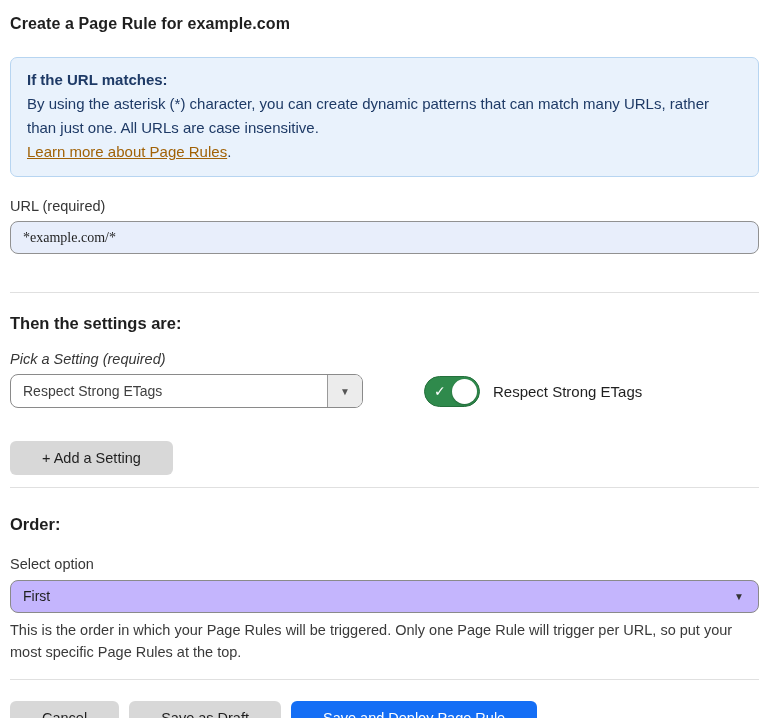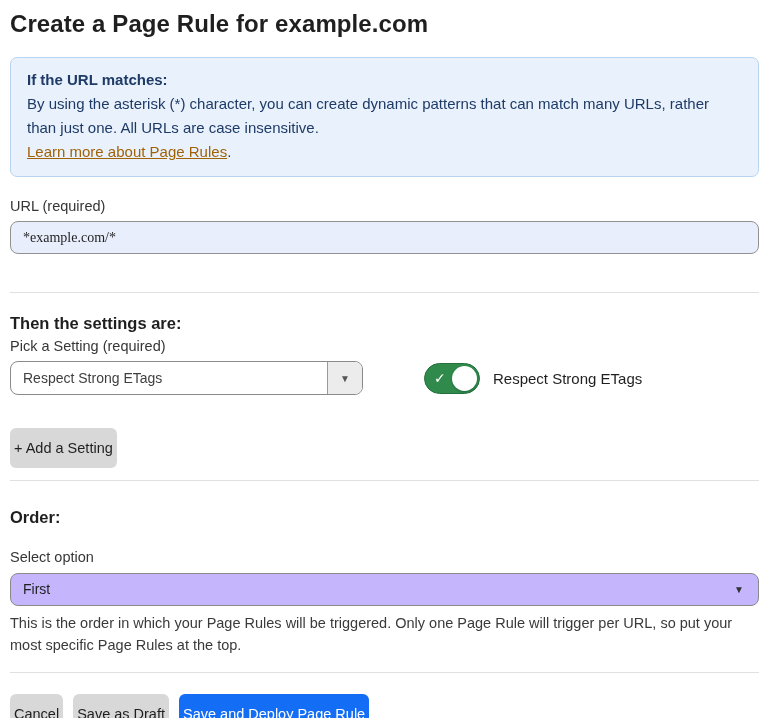--- a/index.html
+++ b/index.html
@@ -7,21 +7,21 @@
   body {
     width: 769px;
     height: 718px;
     font-family: "Liberation Sans", "DejaVu Sans", sans-serif;
     color: #222;
     overflow: hidden;
   }
   .container { padding: 12px 10px 16px 10px; }
 
   .page-title {
-    font-size: 24px;
+    font-size: 16px;
     font-weight: 700;
     color: #1f1f1f;
     line-height: 24px;
     letter-spacing: .1px;
   }
 
   
   .info-box {
     margin-top: 21px;
     background: #e9f2fc;
@@ -71,21 +71,21 @@
   .divider-2 { margin-top: 12px; }
   .divider-3 { margin-top: 16px; }
 
   .section-heading {
     font-size: 16.5px;
     font-weight: 700;
     color: #1f1f1f;
     line-height: 20px;
   }
   .settings-heading { margin-top: 20px; }
-  .pick-label { margin-top: 4px; }
+  .pick-label { margin-top: 17px; font-style: italic; }
 
   
   .setting-row {
     margin-top: 6px;
     display: flex;
     align-items: center;
     gap: 44px;
   }
   .select-group {
     display: flex;
@@ -157,22 +157,22 @@
     font-size: 15px;
     color: #1f1f1f;
   }
 
   .btn {
     display: inline-block;
     border: none;
     border-radius: 6px;
     font-size: 14.5px;
     font-family: "Liberation Sans", "DejaVu Sans", sans-serif;
-    height: 40px;
-    padding: 0 4px;
+    height: 34px;
+    padding: 0 32px;
     cursor: pointer;
     line-height: 31px;
   }
   .btn-secondary {
     background: #d8d8d8;
     color: #1f1f1f;
   }
   .btn-primary {
     background: #146ef5;
     color: #ffffff;

